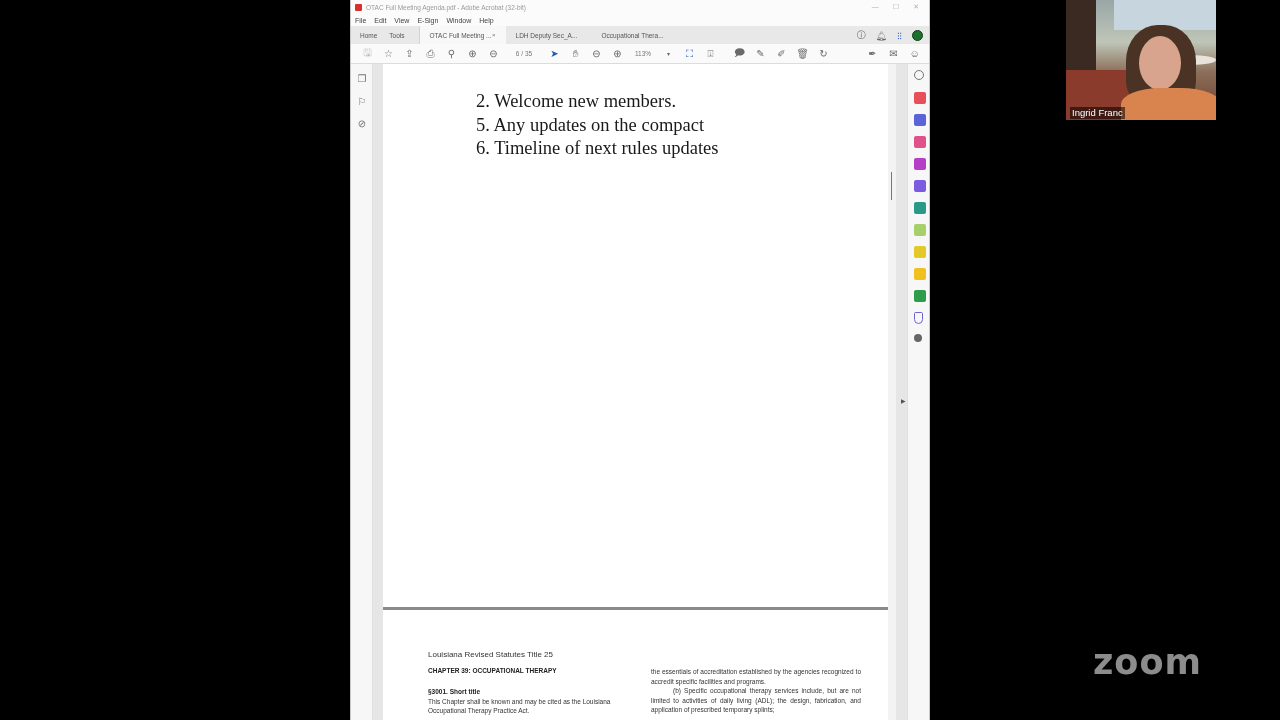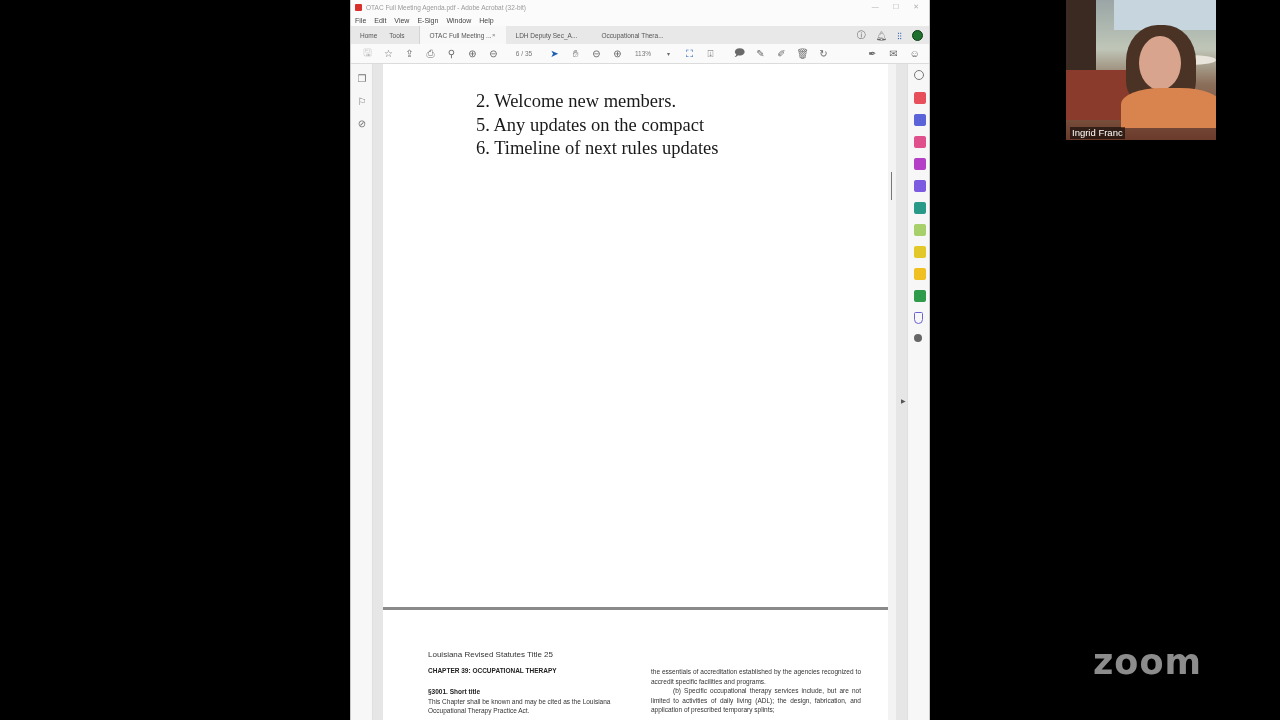--- a/index.html
+++ b/index.html
@@ -57,21 +57,21 @@
 
     
     .vscroll { position: absolute; left: 537px; top: 64px; width: 8px; height: 656px; background: #f3f3f3; }
     .vscroll .thumb { position: absolute; left: 3px; top: 108px; width: 1px; height: 28px; background: #777; }
 
     
     .rightrail { position: absolute; left: 556px; top: 64px; width: 24px; height: 656px; background: #f7f7f7; border-left: 1px solid #e0e0e0; }
     .rightrail .ri { position: absolute; left: 6px; width: 12px; height: 12px; border-radius: 2px; }
 
     
-    .video { position: absolute; left: 1066px; top: 0; width: 150px; height: 140px; background: linear-gradient(180deg, #9aa6a6 0%, #bfc6b8 35%, #8b6f5a 60%, #6b3a2a 100%); overflow: hidden; }
+    .video { position: absolute; left: 1066px; top: 0; width: 150px; height: 120px; background: linear-gradient(180deg, #9aa6a6 0%, #bfc6b8 35%, #8b6f5a 60%, #6b3a2a 100%); overflow: hidden; }
     .video .shelf { position: absolute; left: 0; top: 0; width: 30px; height: 80px; background: #3b2a22; }
     .video .window { position: absolute; left: 48px; top: 0; width: 102px; height: 30px; background: #c7d6de; }
     .video .desk { position: absolute; left: 0; top: 70px; width: 70px; height: 50px; background: #8a3b2c; }
     .video .table { position: absolute; left: 100px; top: 55px; width: 50px; height: 10px; border-radius: 50%; background: #e8e4dc; }
     .video .person-hair { position: absolute; left: 60px; top: 25px; width: 70px; height: 80px; border-radius: 45% 45% 30% 30%; background: #4a3325; }
     .video .person-face { position: absolute; left: 73px; top: 36px; width: 42px; height: 54px; border-radius: 50%; background: #d8a48d; }
     .video .person-body { position: absolute; left: 55px; top: 88px; width: 100px; height: 40px; border-radius: 40% 40% 0 0; background: #d9834f; }
     .video .name { position: absolute; left: 4px; bottom: 1px; height: 12px; padding: 0 2px; background: rgba(0,0,0,0.55); color: #fff; font-size: 9.5px; line-height: 12px; }
 
     .zoom-logo { position: absolute; left: 1093px; top: 642px; font-family: "DejaVu Sans", sans-serif; font-size: 35px; font-weight: bold; color: #8c8c8c; letter-spacing: 1px; }

